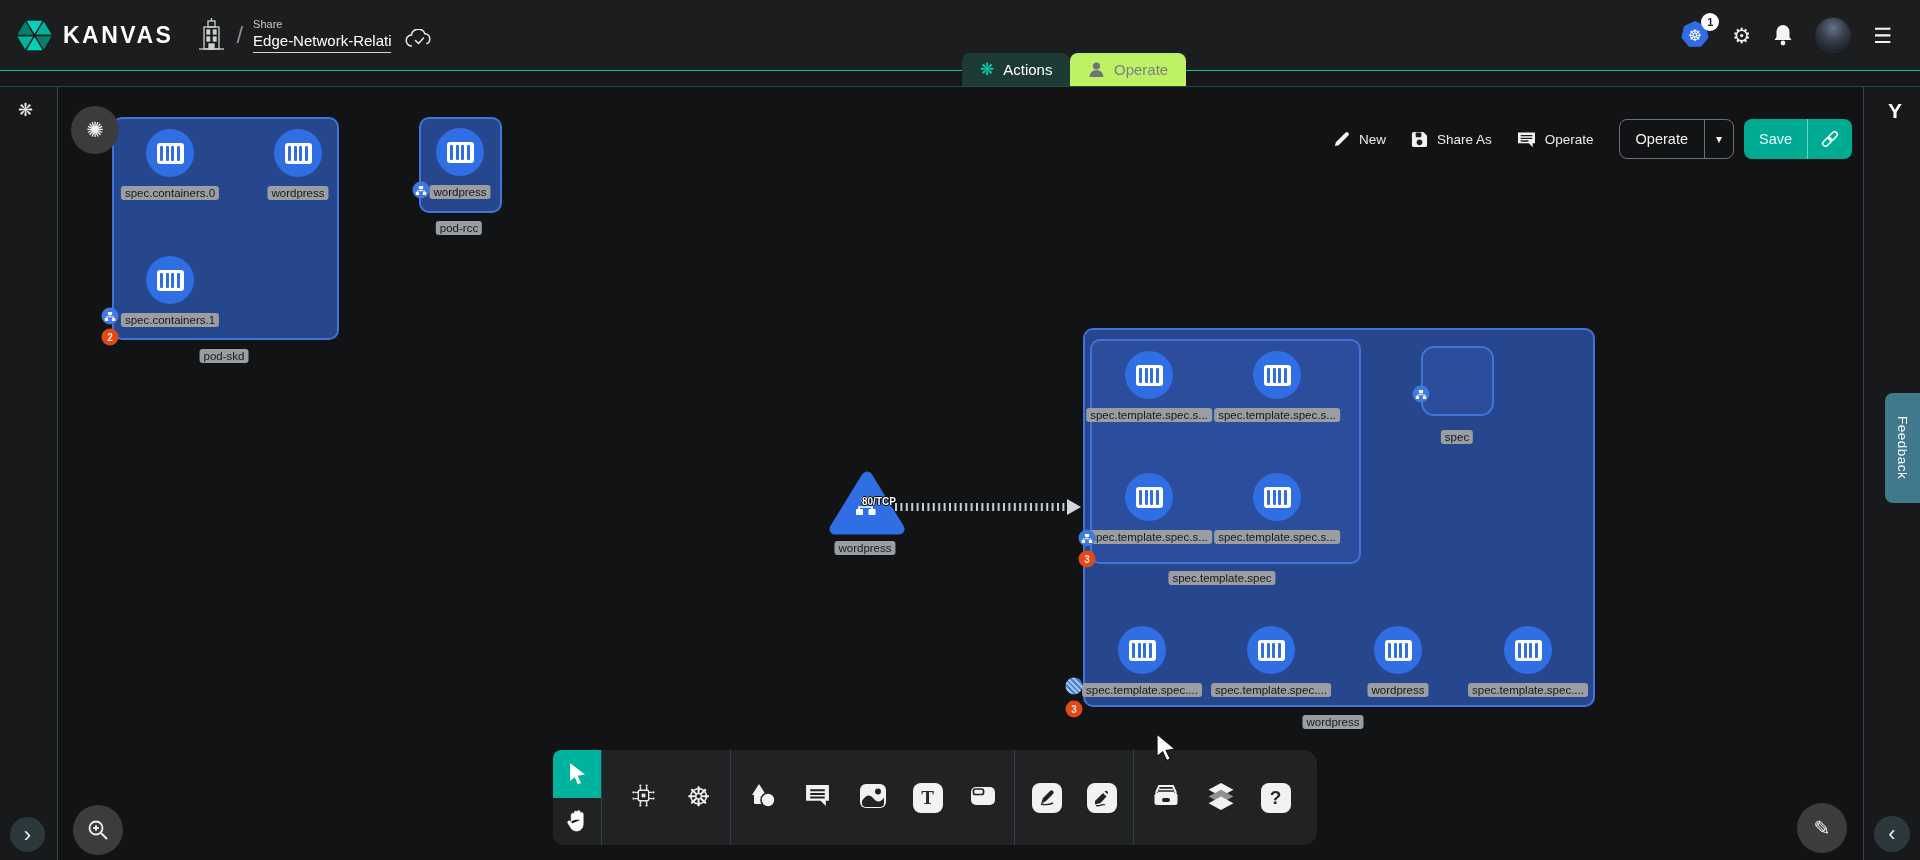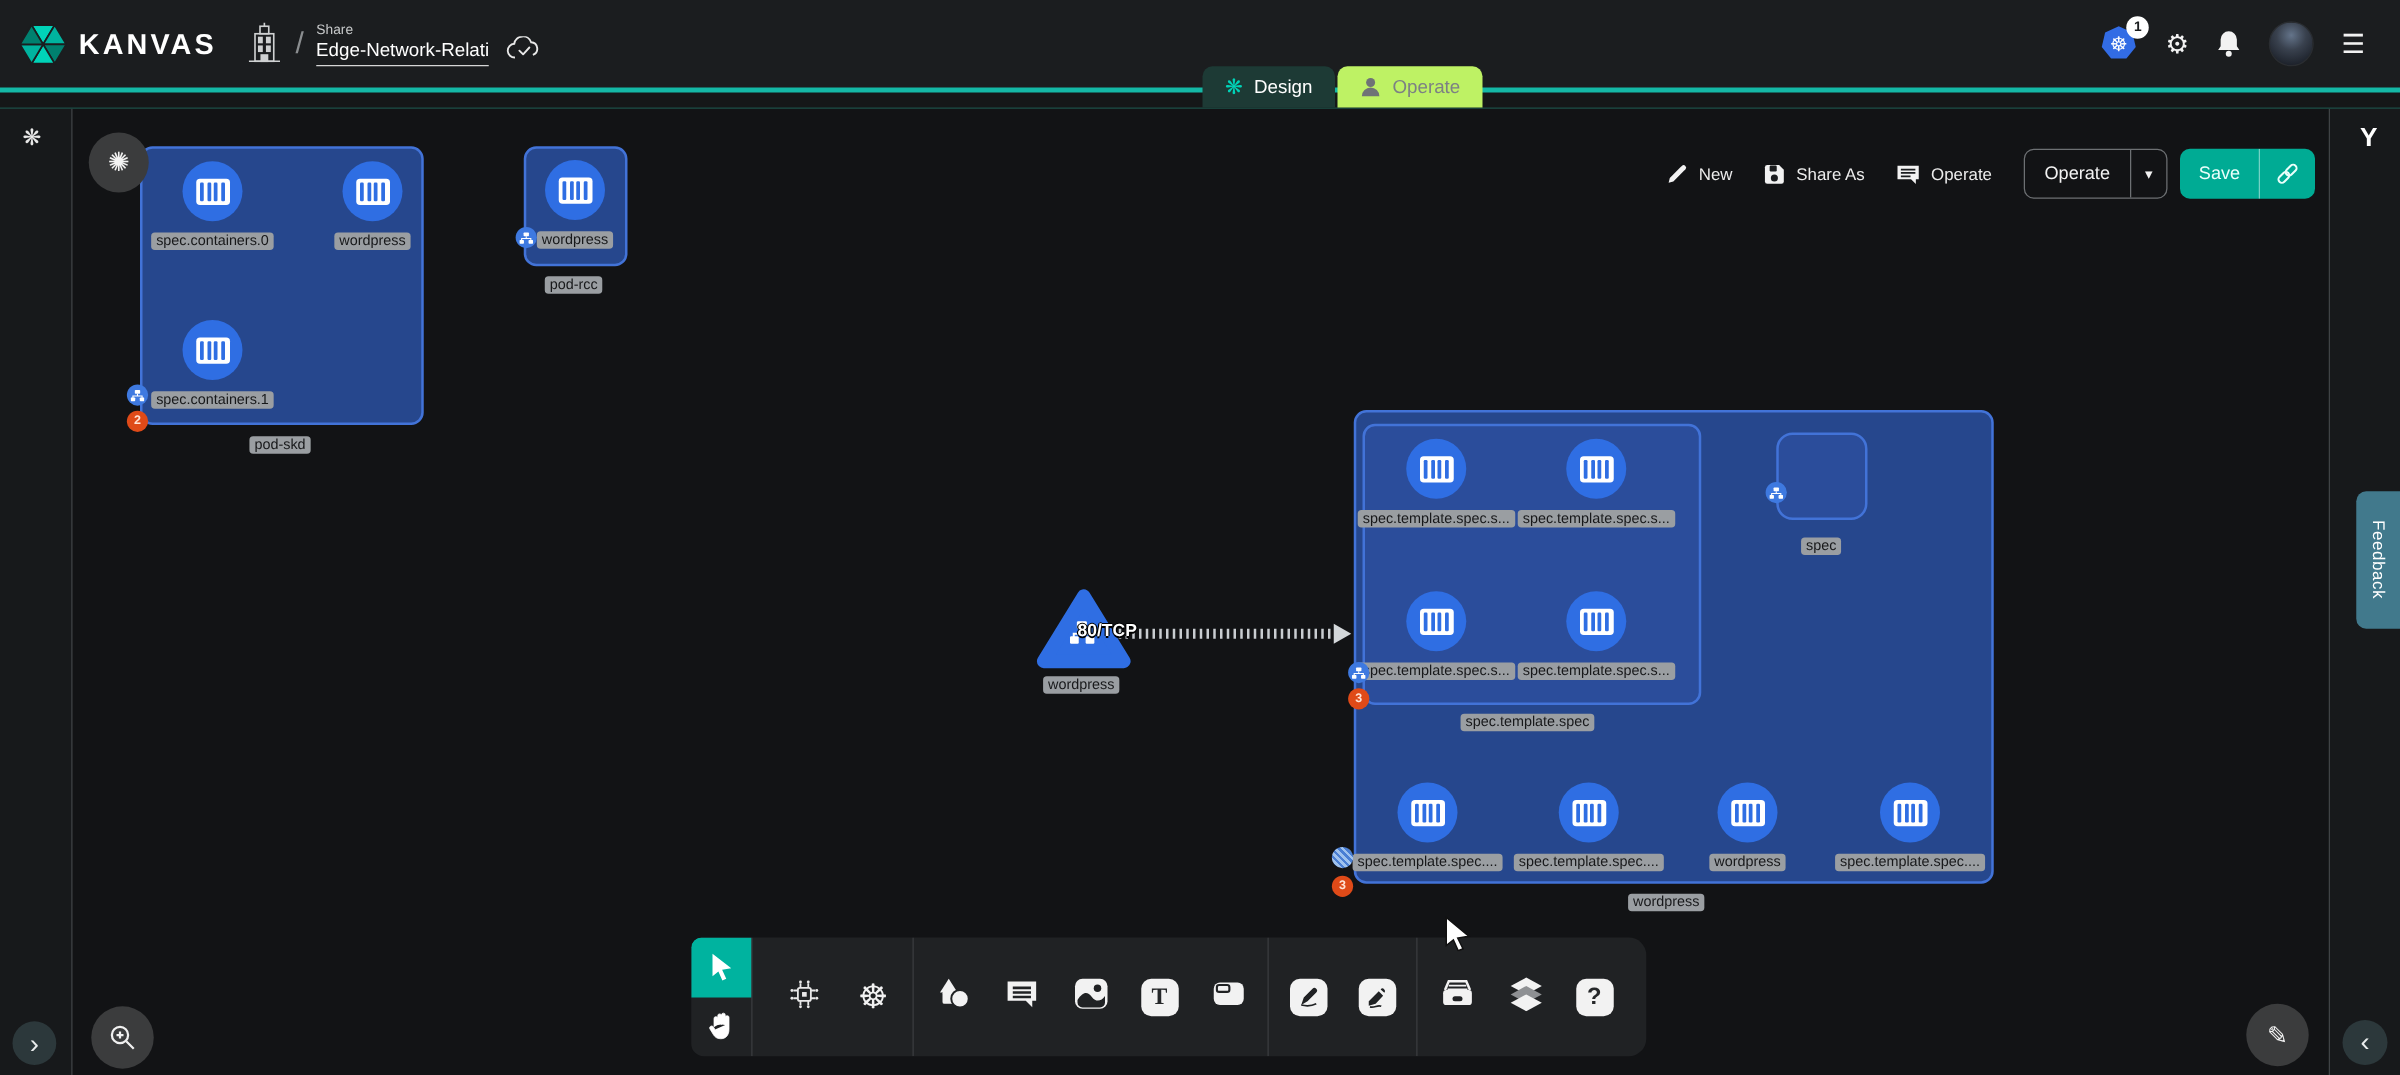--- a/index.html
+++ b/index.html
@@ -1,20 +1,20 @@
 <!DOCTYPE html>
 <html><head>
 <meta charset="utf-8">
 <style>
   html,body{margin:0;padding:0;background:#000;}
   .page{position:relative;width:1920px;height:860px;background:#121315;overflow:hidden;
         font-family:"Liberation Sans",sans-serif;color:#eee;}
   
   .header{position:absolute;left:0;top:0;width:1920px;height:70px;background:#1b1d1f;
-          border-bottom:4px solid #14b8a6;display:flex;align-items:center;z-index:20;}
+          border-bottom:1px solid #14b8a6;display:flex;align-items:center;z-index:20;}
   .logo-wrap{display:flex;align-items:center;gap:10px;margin-left:16px;cursor:pointer;}
   .logo-text{font-size:23px;font-weight:800;letter-spacing:2.5px;color:#fff;}
   .org-icon{margin-left:26px;}
   .slash{color:#8b8e90;font-size:24px;margin:0 10px 0 12px;font-weight:300;}
   .name-block{display:flex;flex-direction:column;}
   .name-label{font-size:11px;color:#c7c9ca;margin-bottom:1px;}
   .name-input{background:transparent;border:none;border-bottom:1px solid #d6d6d6;color:#fff;
               font-size:15px;width:138px;padding:1px 0 3px 0;font-family:"Liberation Sans",sans-serif;outline:none;}
   .cloud{margin-left:14px;margin-top:12px;}
   .hright{margin-left:auto;display:flex;align-items:center;gap:22px;margin-right:28px;}
@@ -75,21 +75,21 @@
   .cbox i{flex:1;background:#2f6ee3;border-radius:1px;}
   .nlabel{position:absolute;transform:translate(-50%,-50%);background:#9a9ea2;color:#17181a;
           font-size:11.5px;padding:1px 4px;border-radius:3px;white-space:nowrap;z-index:4;}
   .badge{position:absolute;width:17px;height:17px;border-radius:50%;z-index:5;transform:translate(-50%,-50%);
          display:flex;align-items:center;justify-content:center;cursor:pointer;}
   .badge.sitemap{background:#3e79e0;}
   .badge.count{background:#df4a18;color:#ffe3d6;font-size:10px;font-weight:bold;}
   .badge.striped{background:repeating-linear-gradient(45deg,#9fc2ee 0 2px,#4a7fd4 2px 4px);}
   .service{position:absolute;z-index:3;cursor:pointer;}
   .edge-svg{position:absolute;z-index:2;}
-  .edge-label{position:absolute;color:#fff;font-size:14px;font-weight:bold;z-index:4;
+  .edge-label{position:absolute;color:#fff;font-size:10px;font-weight:bold;z-index:4;
               text-shadow:-1px 0 0 #000,1px 0 0 #000,0 -1px 0 #000,0 1px 0 #000;}
   
   .toolbar{position:absolute;left:553px;top:750px;height:95px;display:flex;background:#202224;
            border-radius:8px 14px 14px 10px;z-index:8;overflow:hidden;}
   .tool-stack{width:48px;display:flex;flex-direction:column;border-right:1px solid #3a3d3f;}
   .tool-cell{flex:1;display:flex;align-items:center;justify-content:center;cursor:pointer;}
   .tool-cell.active{background:#00b39f;border-radius:8px 0 0 0;}
   .tool-row{display:flex;align-items:center;padding:0 14px;}
   .tool{width:55px;height:95px;display:flex;align-items:center;justify-content:center;cursor:pointer;}
   .tdivider{width:1px;height:95px;background:#3a3d3f;margin:0 4px;}
@@ -163,21 +163,21 @@
       <div class="avatar hicon"></div>
       <div class="hicon">
           <span class="glyph">☰</span>
         </div>
     </div>
   </div>
 
   <div class="tabstrip"></div>
   <div class="tab tab-design">
     <span class="spiral">❋</span>
-    <span class="tlabel">Design</span>
+    <span class="tlabel">Actions</span>
   </div>
   <div class="tab tab-operate">
     <svg width="17" height="17" viewBox="0 0 17 17">
       <circle cx="8.5" cy="5" r="3.6" fill="#6f7376"></circle>
       <path d="M1.5 16 a7 7 0 0 1 14 0 Z" fill="#6f7376"></path>
     </svg>
     <span class="tlabel">Operate</span>
   </div>
 
   <div class="rail-left">

